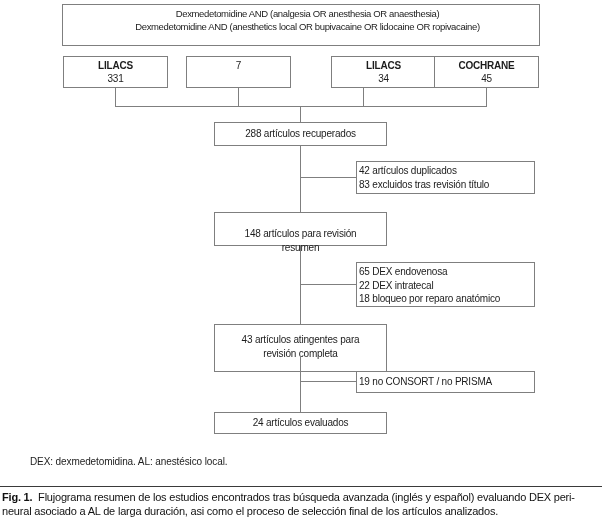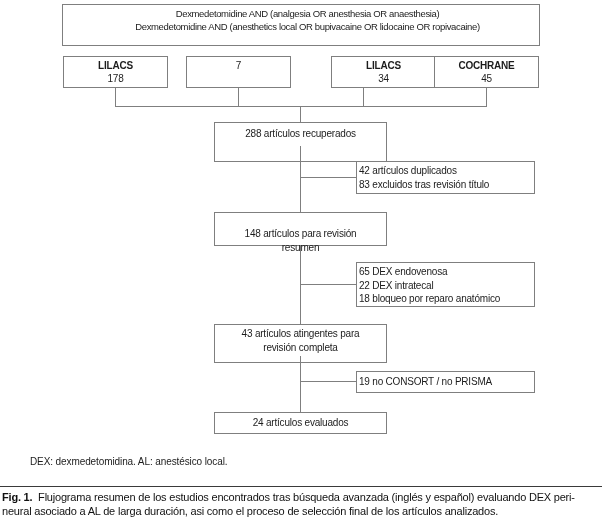--- a/index.html
+++ b/index.html
@@ -32,23 +32,23 @@
     top: 56px; width: 105px; height: 32px;
     text-align: center; padding-top: 2px; line-height: 13px;
   }
   .db-pubmed   { left: 63px; }
   .db-embase   { left: 186px; }
   .db-lilacs   { left: 314px; margin-left: 17px; }
   .db-cochrane { left: 434px; }
   .db-name { font-weight: bold; }
 
   .main-box { left: 214px; width: 173px; text-align: center; }
-  .box-288 { top: 122px; height: 40px; line-height: 22px; }
+  .box-288 { top: 122px; height: 24px; line-height: 22px; }
   .box-148 { top: 212px; height: 34px; padding-top: 14px; line-height: 14px; text-align: center; }
-  .box-43  { top: 324px; height: 39px; padding-top: 2px; line-height: 14px; }
+  .box-43  { top: 324px; height: 48px; padding-top: 8px; line-height: 14px; }
   .box-24  { top: 412px; height: 22px; line-height: 20px; }
 
   .side-box { left: 356px; width: 179px; text-align: left; padding-left: 2px; }
   .side-1 { top: 161px; height: 33px; padding-top: 2px; line-height: 14px; }
   .side-2 { top: 262px; height: 45px; padding-top: 2px; line-height: 13.5px; }
   .side-3 { top: 371px; height: 22px; line-height: 20px; }
 
   .footnote {
     position: absolute; left: 30px; top: 456px;
     font-size: 10px; letter-spacing: -0.1px; color: #1c1c1c;
@@ -69,21 +69,21 @@
 
 <div class="page">
 
   <div class="box query-box">
     <div>Dexmedetomidine AND (analgesia OR anesthesia OR anaesthesia)</div>
     <div>Dexmedetomidine AND (anesthetics local OR bupivacaine OR lidocaine OR ropivacaine)</div>
   </div>
 
   <div class="box db-box db-pubmed">
     <div class="db-name">LILACS</div>
-    <div class="db-count">178</div>
+    <div class="db-count">331</div>
   </div>
   <div class="box db-box db-embase">
     <div class="db-count">7</div>
   </div>
   <div class="box db-box db-lilacs">
     <div class="db-name">LILACS</div>
     <div class="db-count">34</div>
   </div>
   <div class="box db-box db-cochrane">
     <div class="db-name">COCHRANE</div>

